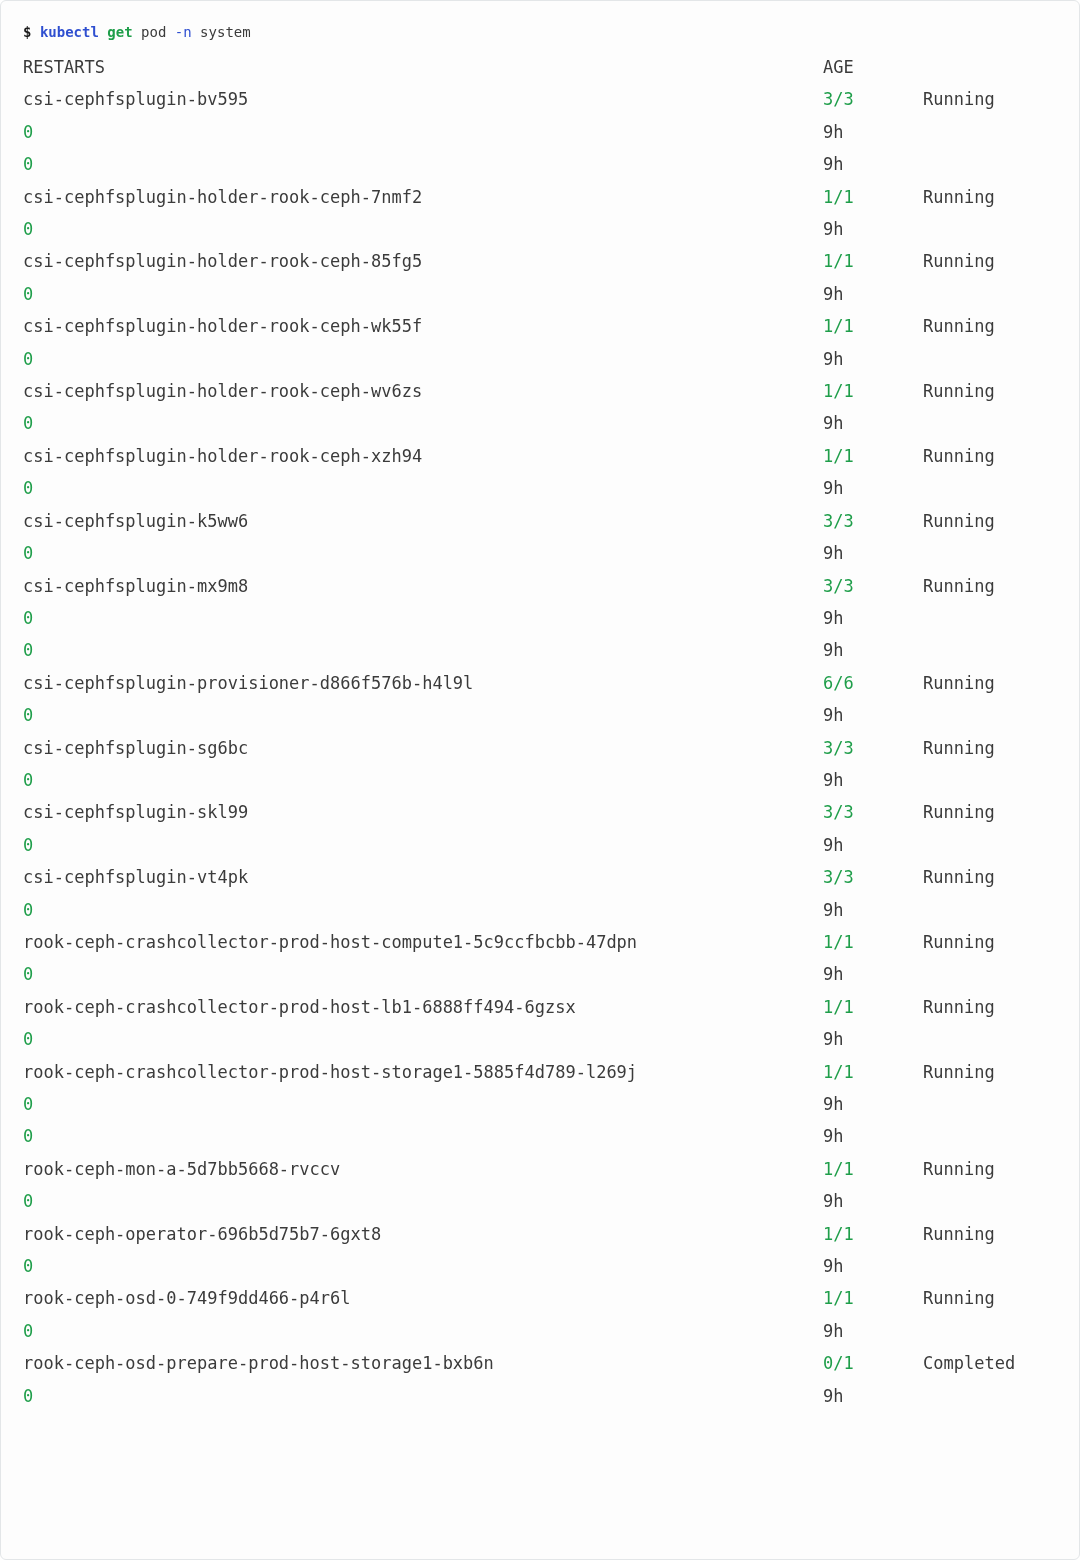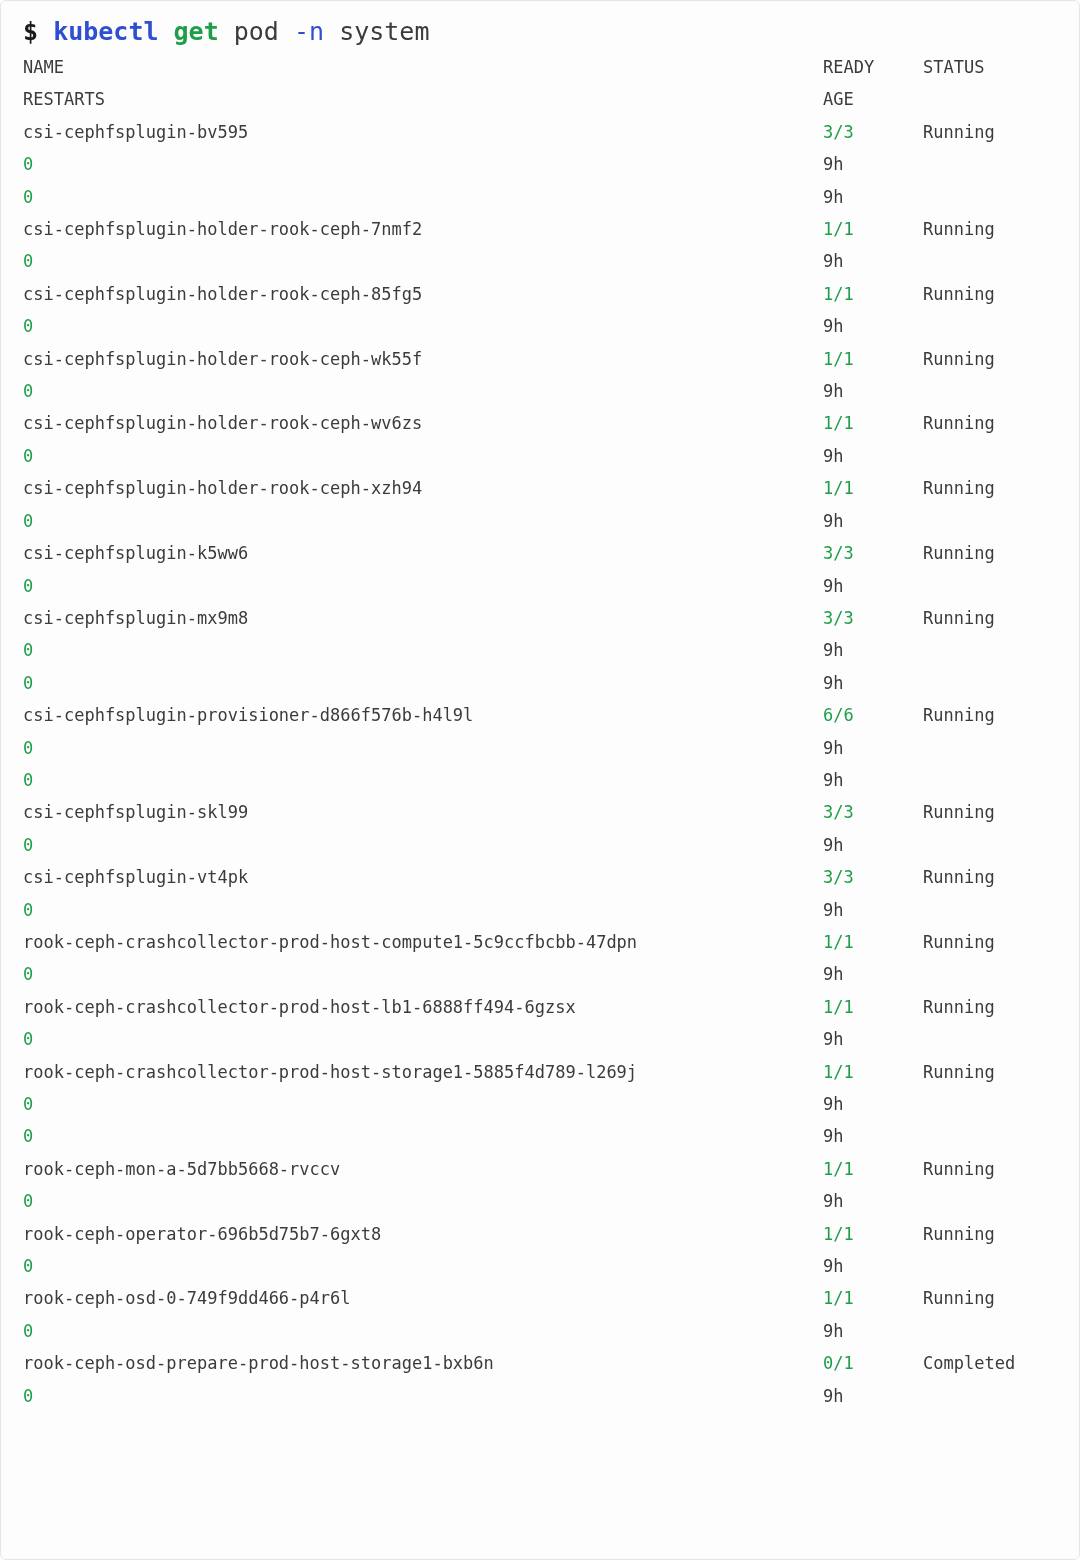--- a/index.html
+++ b/index.html
@@ -13,21 +13,21 @@
   .terminal {
     width: 1080px;
     min-height: 1560px;
     box-sizing: border-box;
     background: #fdfdfd;
     border: 1px solid #e3e6e8;
     border-radius: 6px;
     padding: 16px 22px 10px 22px;
   }
   .cmdline {
-    font-size: 25px;
+    font-size: 14px;
     line-height: 30px;
     white-space: pre;
     margin-bottom: 4px;
   }
   .prompt-sym {
     color: #1a1a1a;
     font-weight: bold;
   }
   .cmd-bin {
     color: #2f4fd0;
@@ -86,25 +86,20 @@
 </style>
 </head>
 <body>
 
 <div class="terminal">
 
   <div class="cmdline"><span class="prompt-sym">$</span> <span class="cmd-bin">kubectl</span> <span class="cmd-verb">get</span> <span class="cmd-arg">pod</span> <span class="cmd-flag">-n</span> <span class="cmd-arg">system</span></div>
 
   <table class="pods">
     <tbody>
-      <tr class="hdr">
-        <td class="c-name">NAME</td>
-        <td class="c-ready">READY</td>
-        <td class="c-status">STATUS</td>
-      </tr>
       <tr class="hdr wrapline">
         <td class="c-restarts" style="color:#3b3b3b">RESTARTS</td>
         <td class="c-age" colspan="2">AGE</td>
       </tr>
 
     <tr>
           <td class="c-name">csi-cephfsplugin-bv595</td>
           <td class="c-ready">3/3</td>
           <td class="c-status">Running</td>
         </tr>
@@ -185,20 +180,25 @@
         </tr>
         <tr>
           <td class="c-name">csi-cephfsplugin-provisioner-d866f576b-h4l9l</td>
           <td class="c-ready">6/6</td>
           <td class="c-status">Running</td>
         </tr>
         <tr class="wrapline">
           <td class="c-restarts">0</td>
           <td class="c-age" colspan="2">9h</td>
         </tr>
+        <tr>
+          <td class="c-name">csi-cephfsplugin-sg6bc</td>
+          <td class="c-ready">3/3</td>
+          <td class="c-status">Running</td>
+        </tr>
         <tr class="wrapline">
           <td class="c-restarts">0</td>
           <td class="c-age" colspan="2">9h</td>
         </tr>
         <tr>
           <td class="c-name">csi-cephfsplugin-skl99</td>
           <td class="c-ready">3/3</td>
           <td class="c-status">Running</td>
         </tr>
         <tr class="wrapline">

